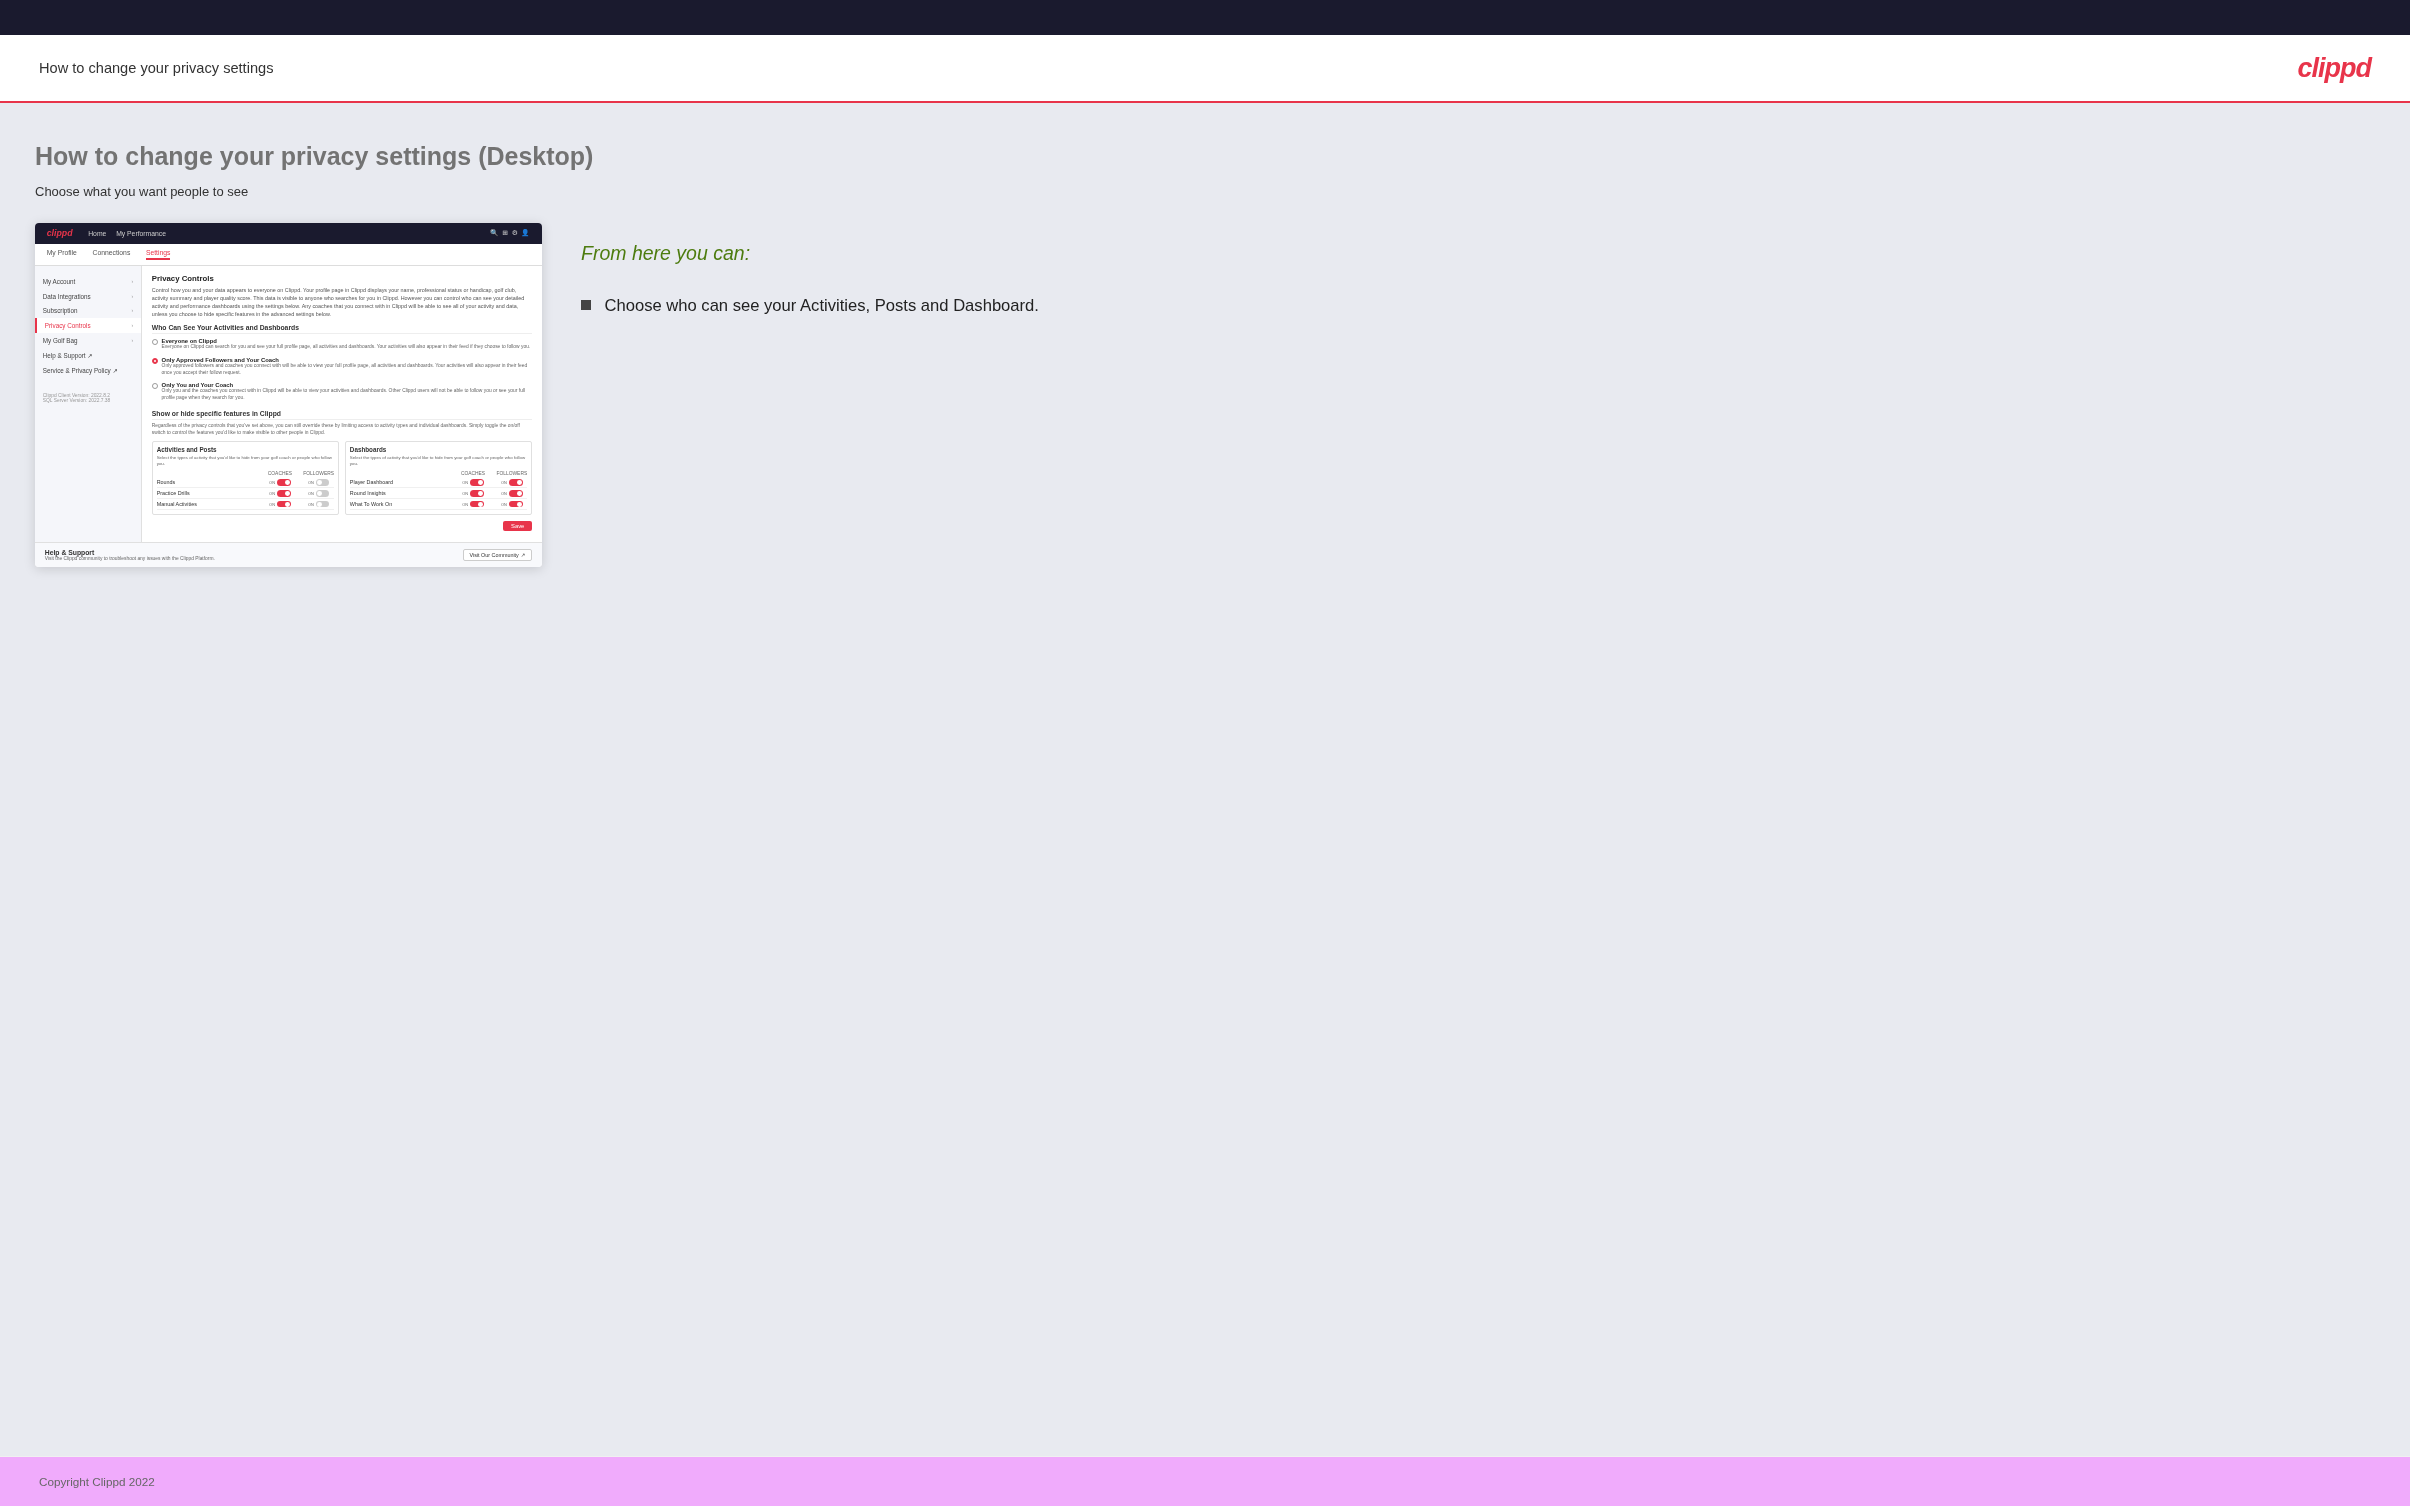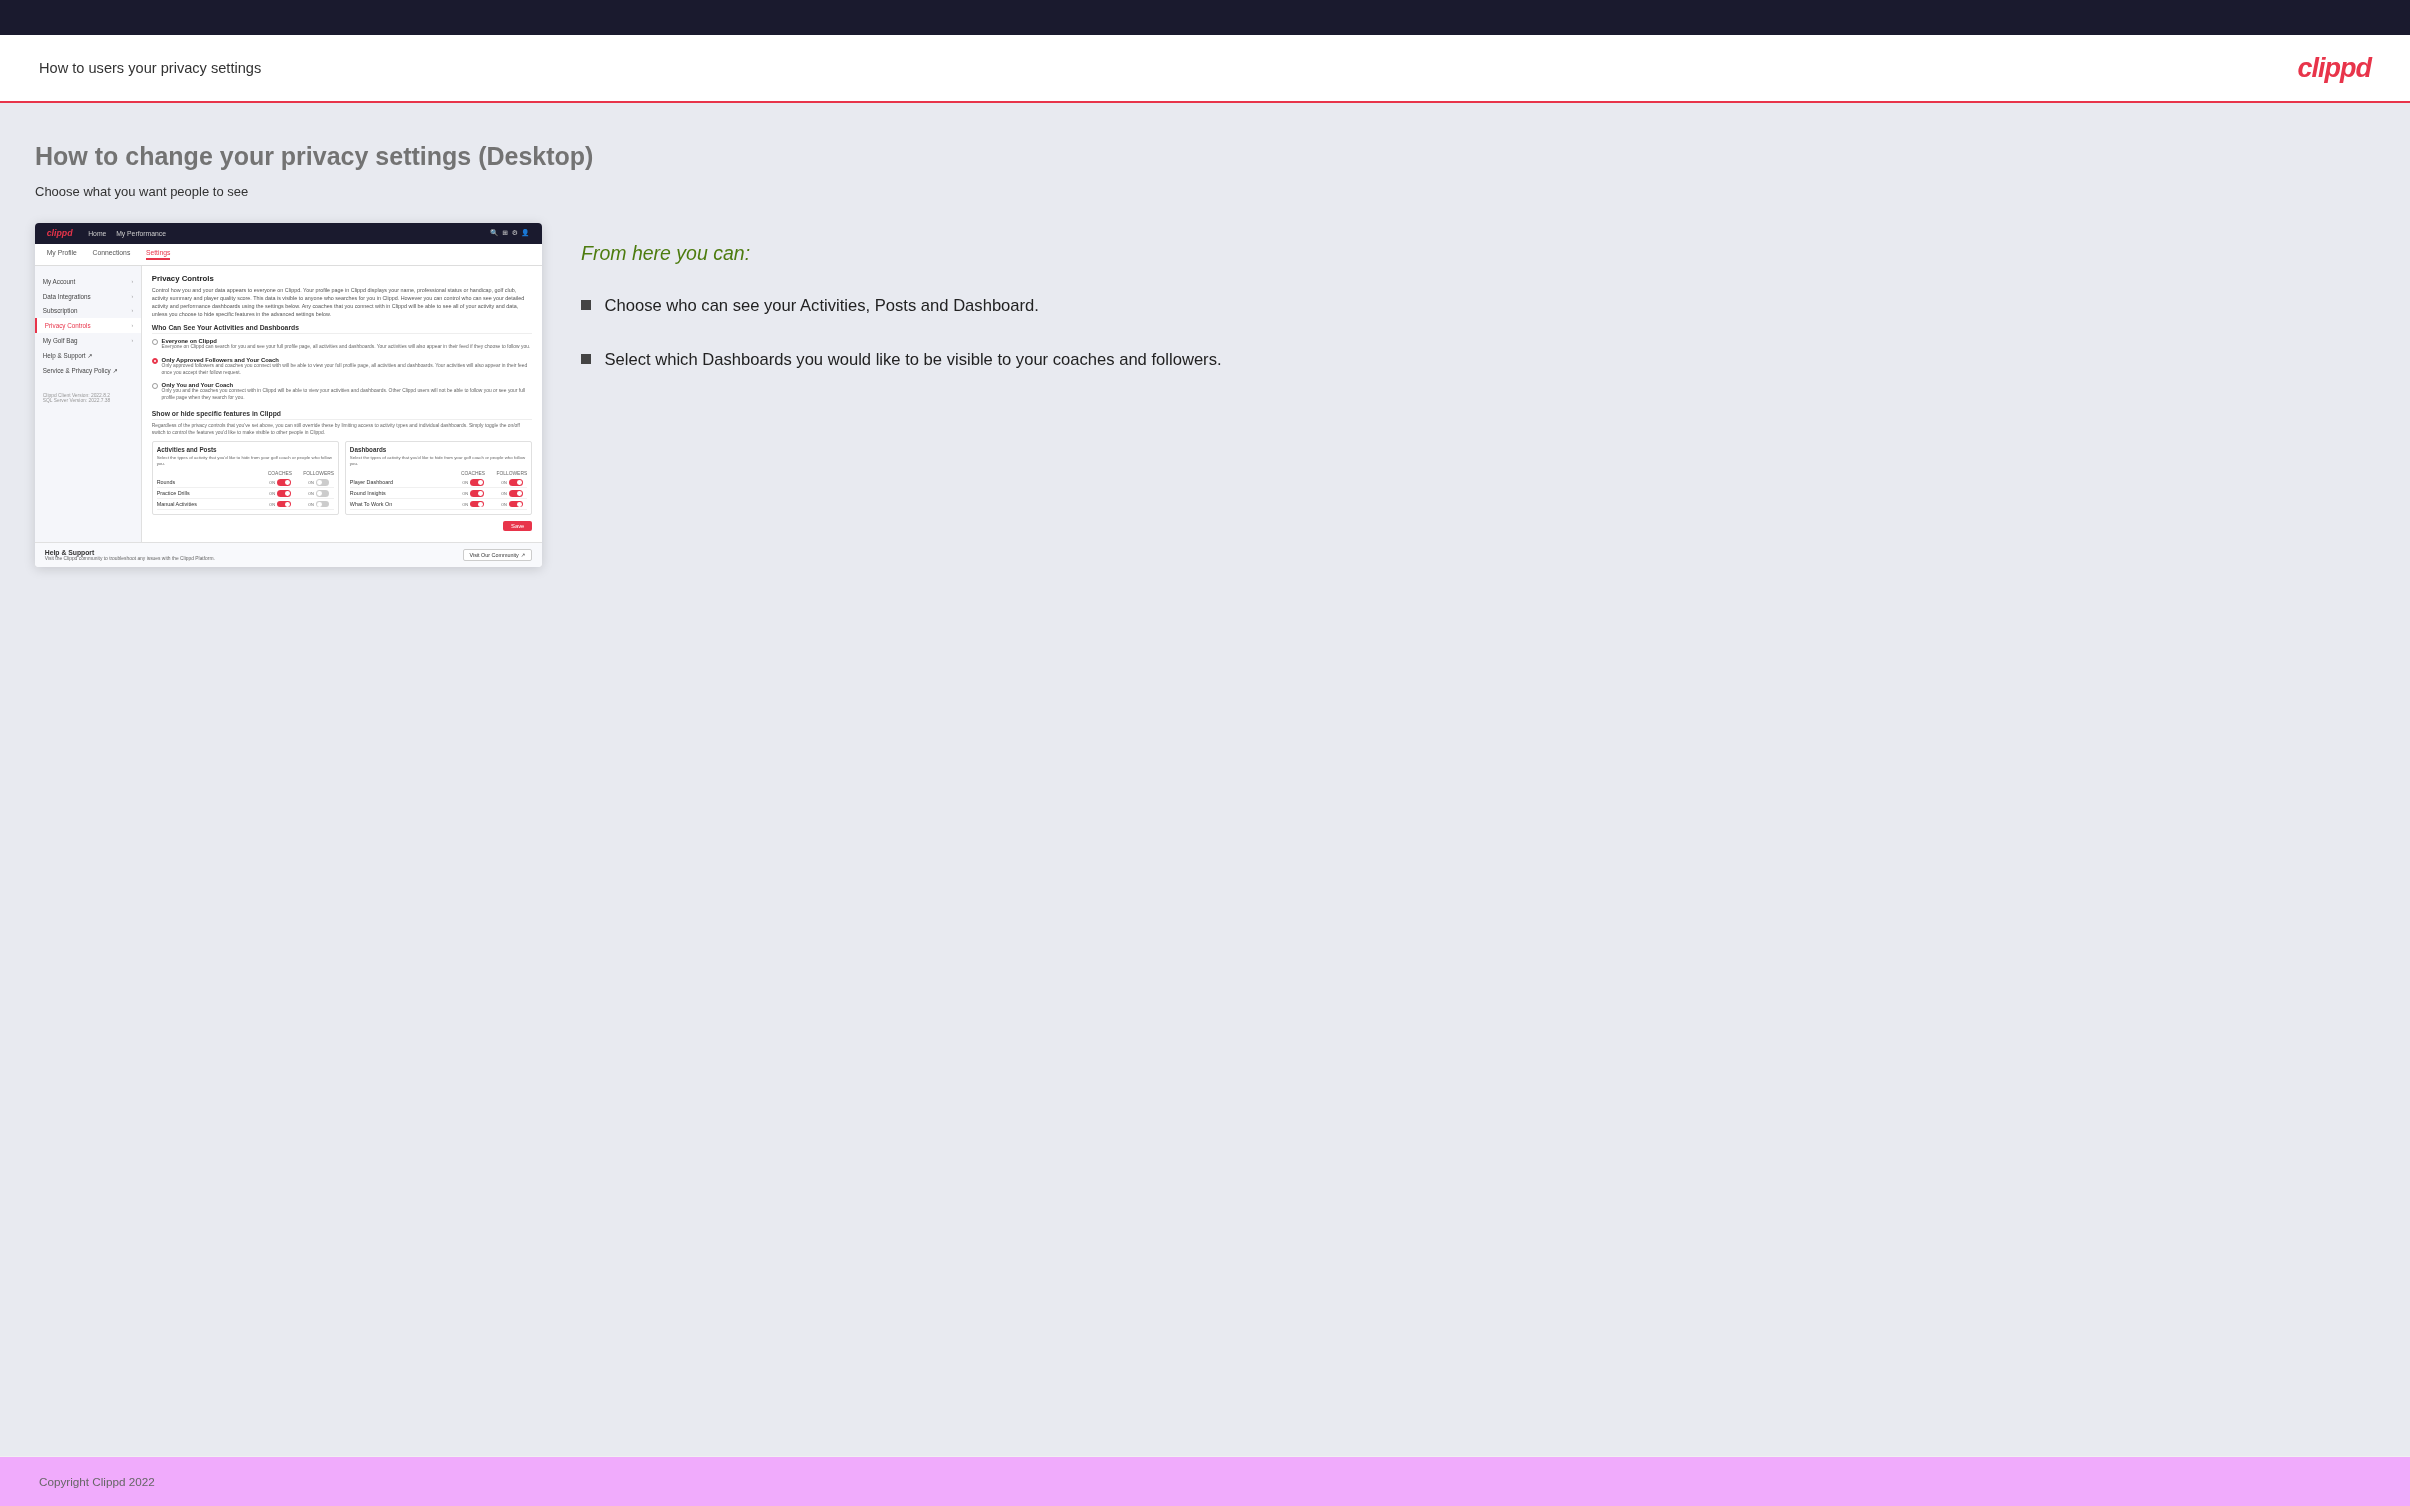--- a/index.html
+++ b/index.html
@@ -435,21 +435,21 @@
       font-size: 11.7px;
       color: #666;
     }
   </style>
 </head>
 <body>
 
 <div class="top-bar"></div>
 
 <div class="header">
-  <span class="header-title">How to users your privacy settings</span>
+  <span class="header-title">How to change your privacy settings</span>
   <span class="logo"><span>clippd</span></span>
 </div>
 
 <div class="main-content">
 
   <div>
     <div class="page-heading">How to change your privacy settings (Desktop)</div>
     <div class="page-subheading">Choose what you want people to see</div>
   </div>
 
@@ -672,24 +672,20 @@
 
     </div>
 
     <div class="right-panel">
       <div class="from-here-title">From here you can:</div>
       <ul class="bullet-list">
         <li class="bullet-item">
           <div class="bullet-square"></div>
           <span class="bullet-text">Choose who can see your Activities, Posts and Dashboard.</span>
         </li>
-        <li class="bullet-item">
-          <div class="bullet-square"></div>
-          <span class="bullet-text">Select which Dashboards you would like to be visible to your coaches and followers.</span>
-        </li>
       </ul>
     </div>
 
   </div>
 </div>
 
 <div class="footer">
   <span class="footer-text">Copyright Clippd 2022</span>
 </div>
 

